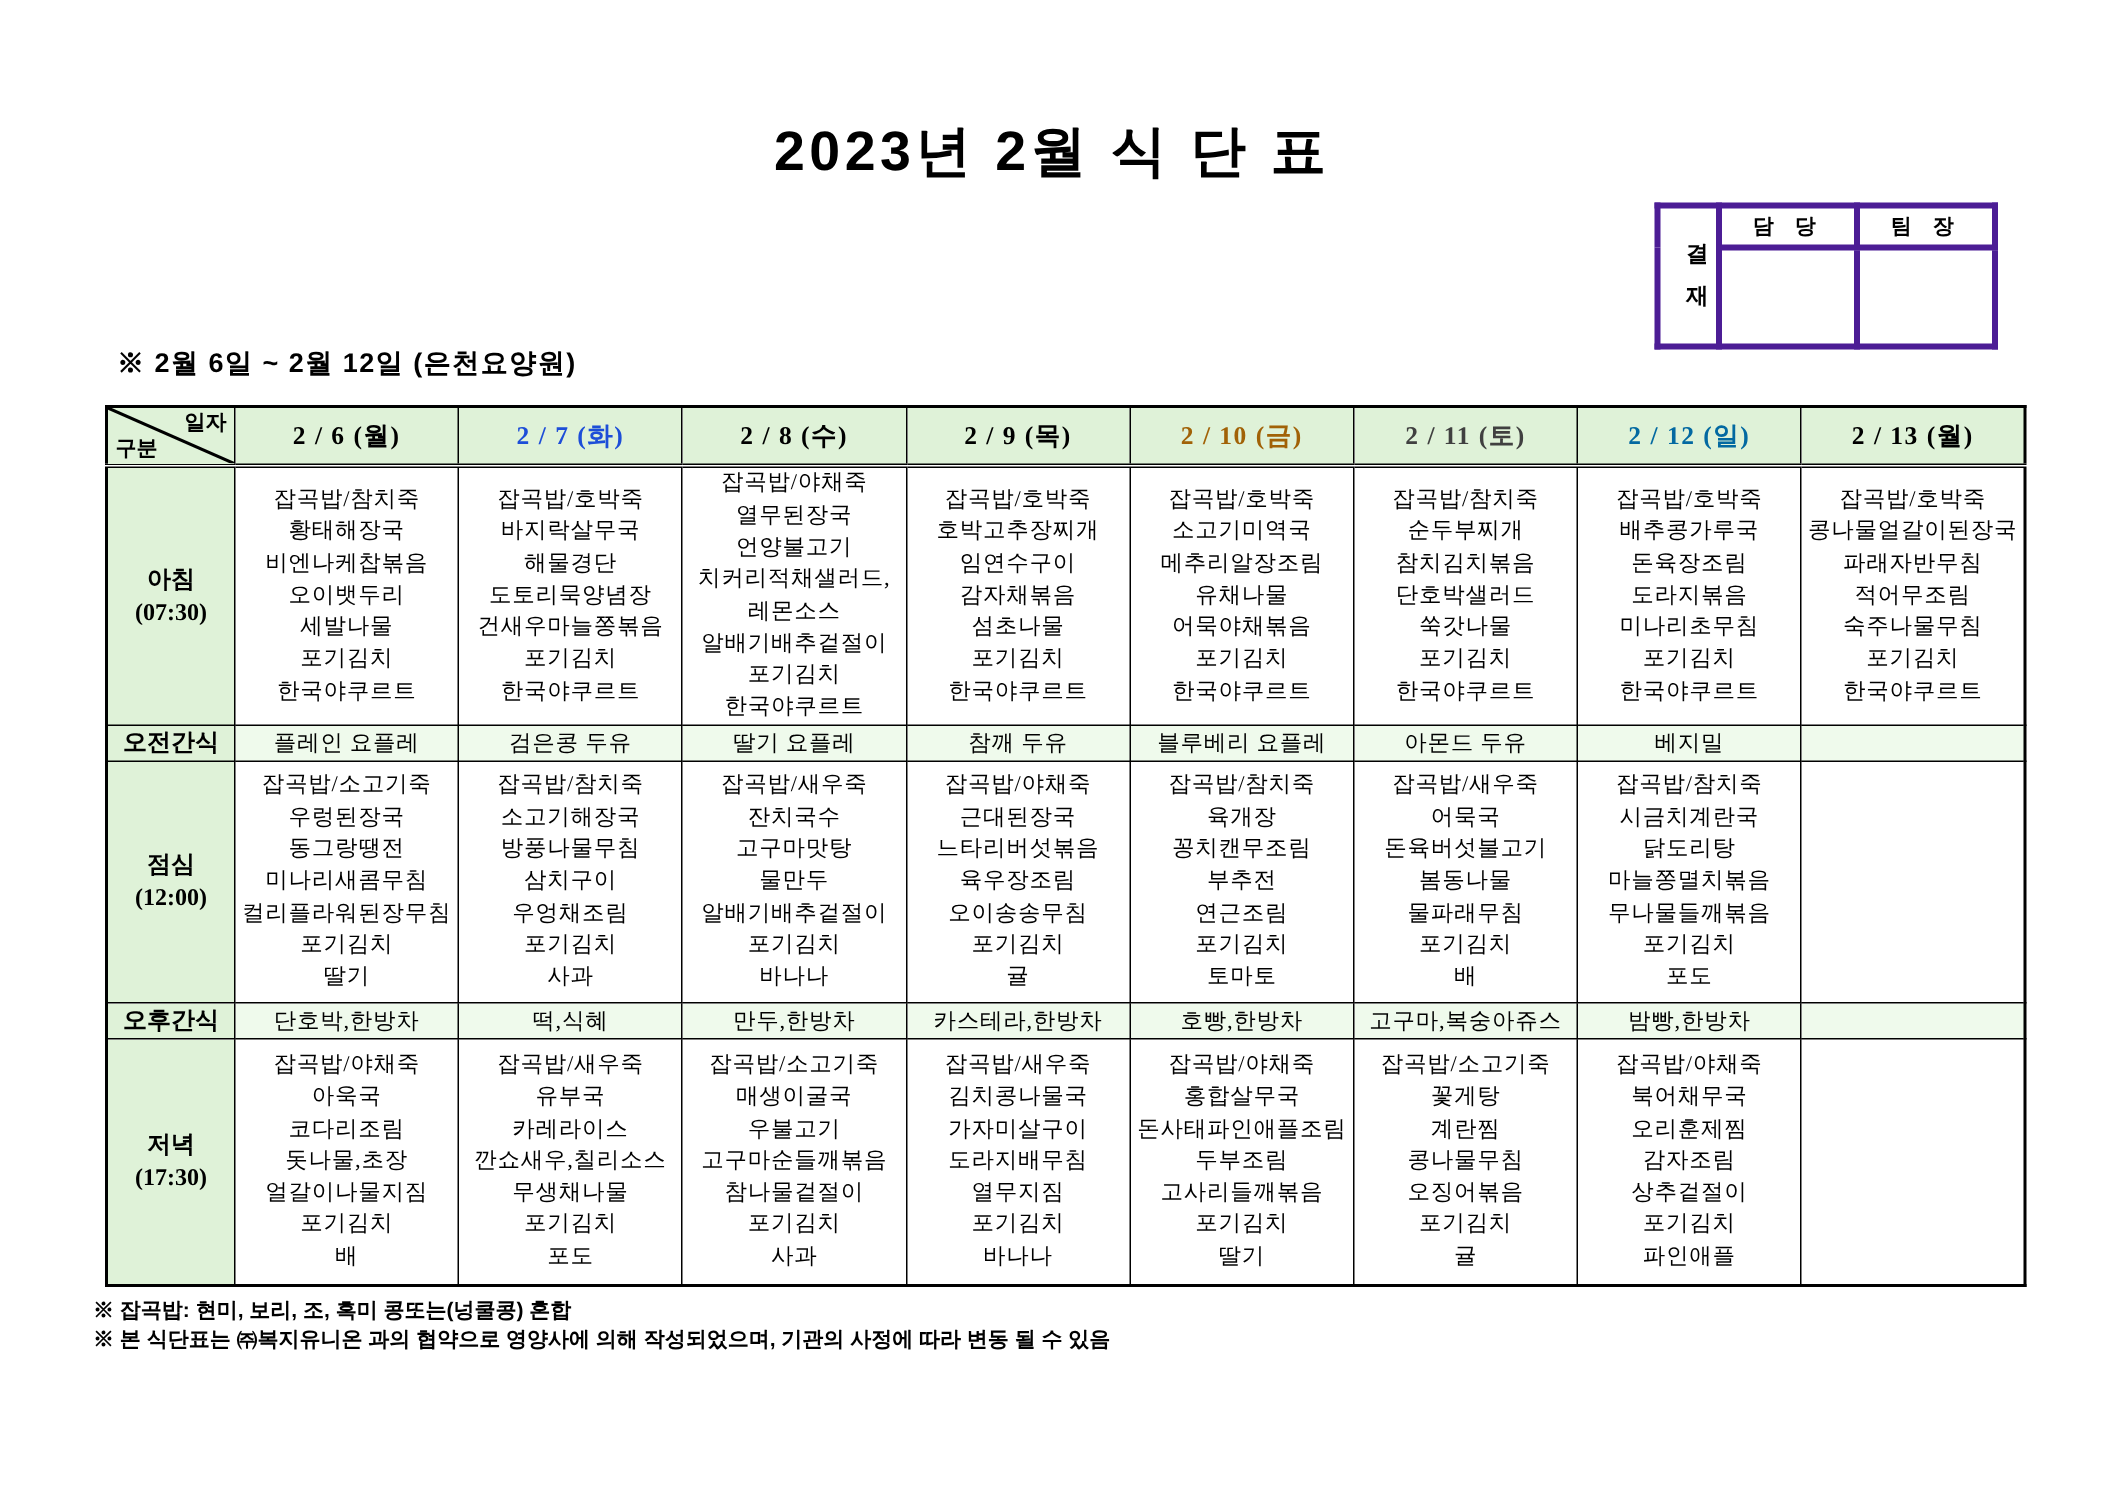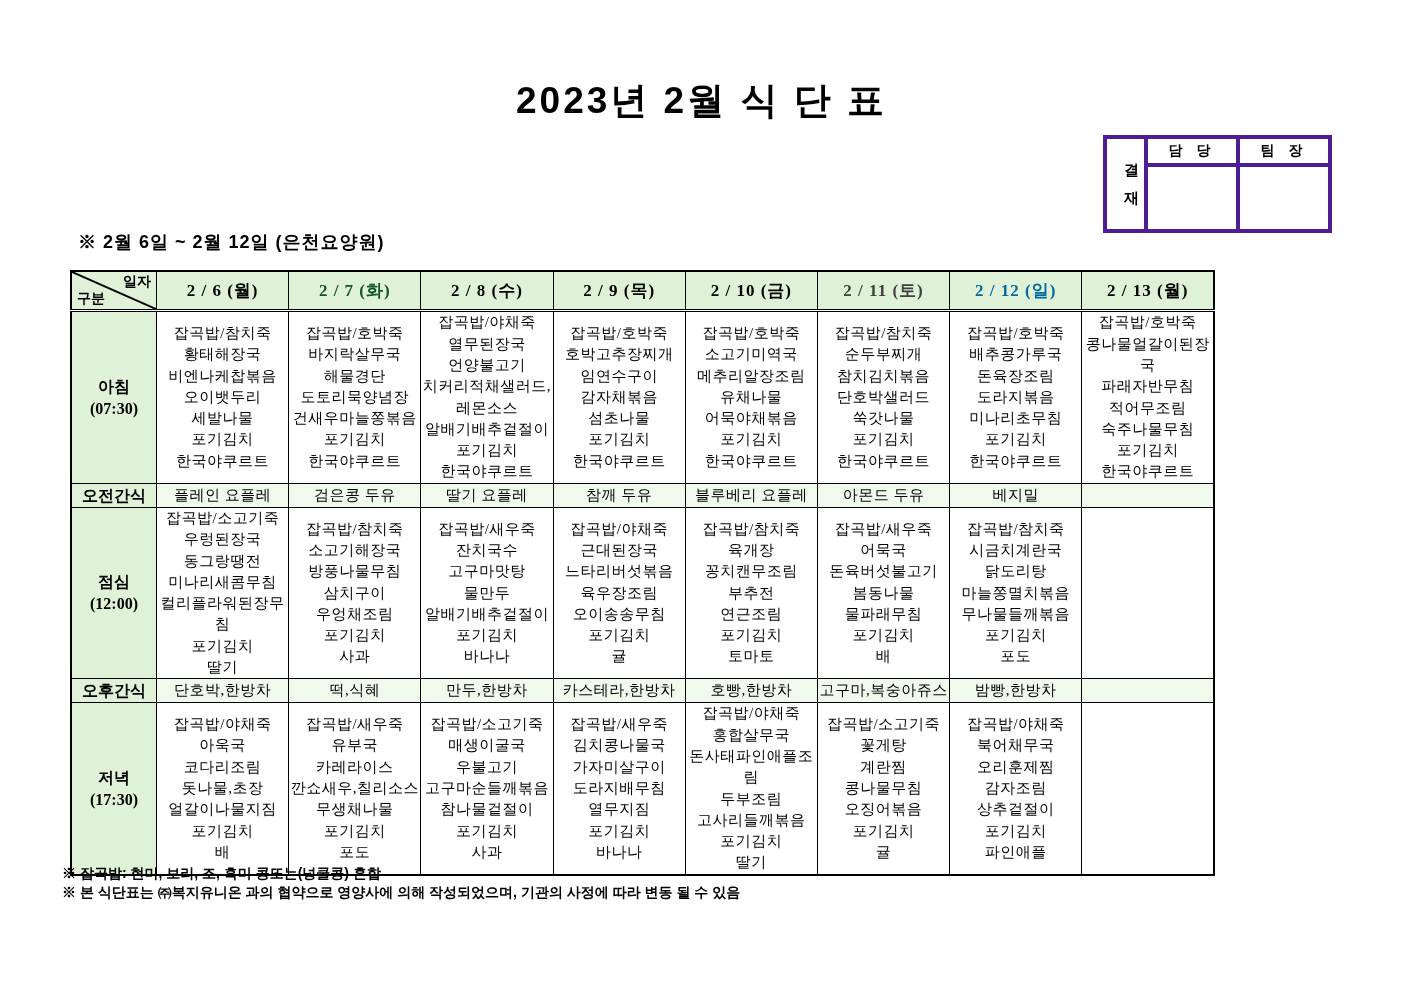--- a/index.html
+++ b/index.html
@@ -29,21 +29,21 @@
     letter-spacing:5px;
   }
   .approval .sign-body{height:60px;}
   .subtitle{
     position:absolute;left:78px;top:230px;
     font-family:"Liberation Sans",sans-serif;font-weight:bold;font-size:18px;
     letter-spacing:1px;
   }
   
   #menu-table{
-    position:absolute;left:70px;top:270px;width:1145px;
+    position:absolute;left:70px;top:270px;width:1281px;
     border-collapse:collapse;table-layout:fixed;
   }
   #menu-table th,#menu-table td{border:1px solid #000;padding:0;overflow:hidden;}
   #menu-table{border:2px solid #000;}
   #menu-table thead th{
     height:37px;background:#dff2d8;font-size:17px;font-weight:bold;
     border-bottom:3px double #000;text-align:center;vertical-align:middle;
     letter-spacing:1px;
   }
   #menu-table th.corner{width:84px;position:relative;background:#dff2d8;}
@@ -96,24 +96,24 @@
     <thead>
       <tr>
         <th class="corner">
           <svg preserveAspectRatio="none" viewBox="0 0 100 100">
             <line x1="0" y1="0" x2="100" y2="100" stroke="#000" stroke-width="2" vector-effect="non-scaling-stroke"></line>
           </svg>
           <span class="c-top">일자</span>
           <span class="c-bot">구분</span>
         </th>
         <th style="color: rgb(0, 0, 0);">2 / 6 (월)</th>
-        <th style="color: #14532d;">2 / 7 (화)</th>
+        <th style="color: #1d4ed8;">2 / 7 (화)</th>
         <th style="color: rgb(0, 0, 0);">2 / 8 (수)</th>
         <th style="color: rgb(0, 0, 0);">2 / 9 (목)</th>
-        <th style="color: #000000;">2 / 10 (금)</th>
+        <th style="color: #a16207;">2 / 10 (금)</th>
         <th style="color: #404040;">2 / 11 (토)</th>
         <th style="color: #0369a1;">2 / 12 (일)</th>
         <th style="color: rgb(0, 0, 0);">2 / 13 (월)</th>
       </tr>
     </thead>
     <tbody>
       <tr class="row-breakfast">
         <td class="label-cell">
           <div>아침</div>
           <div>(07:30)</div>

